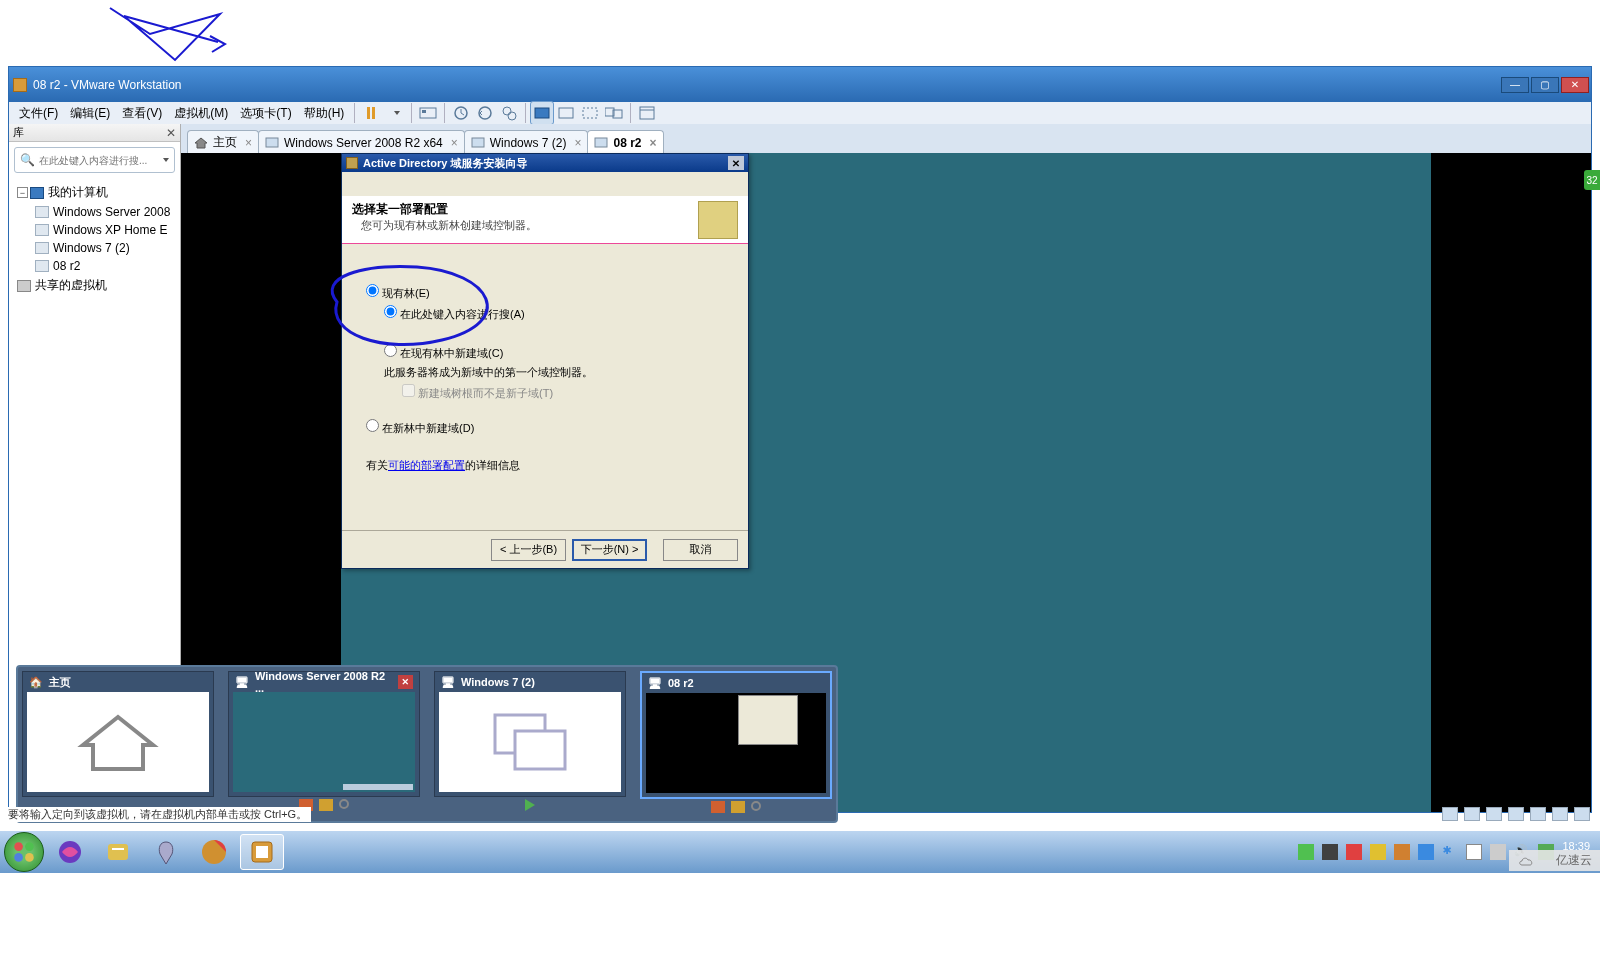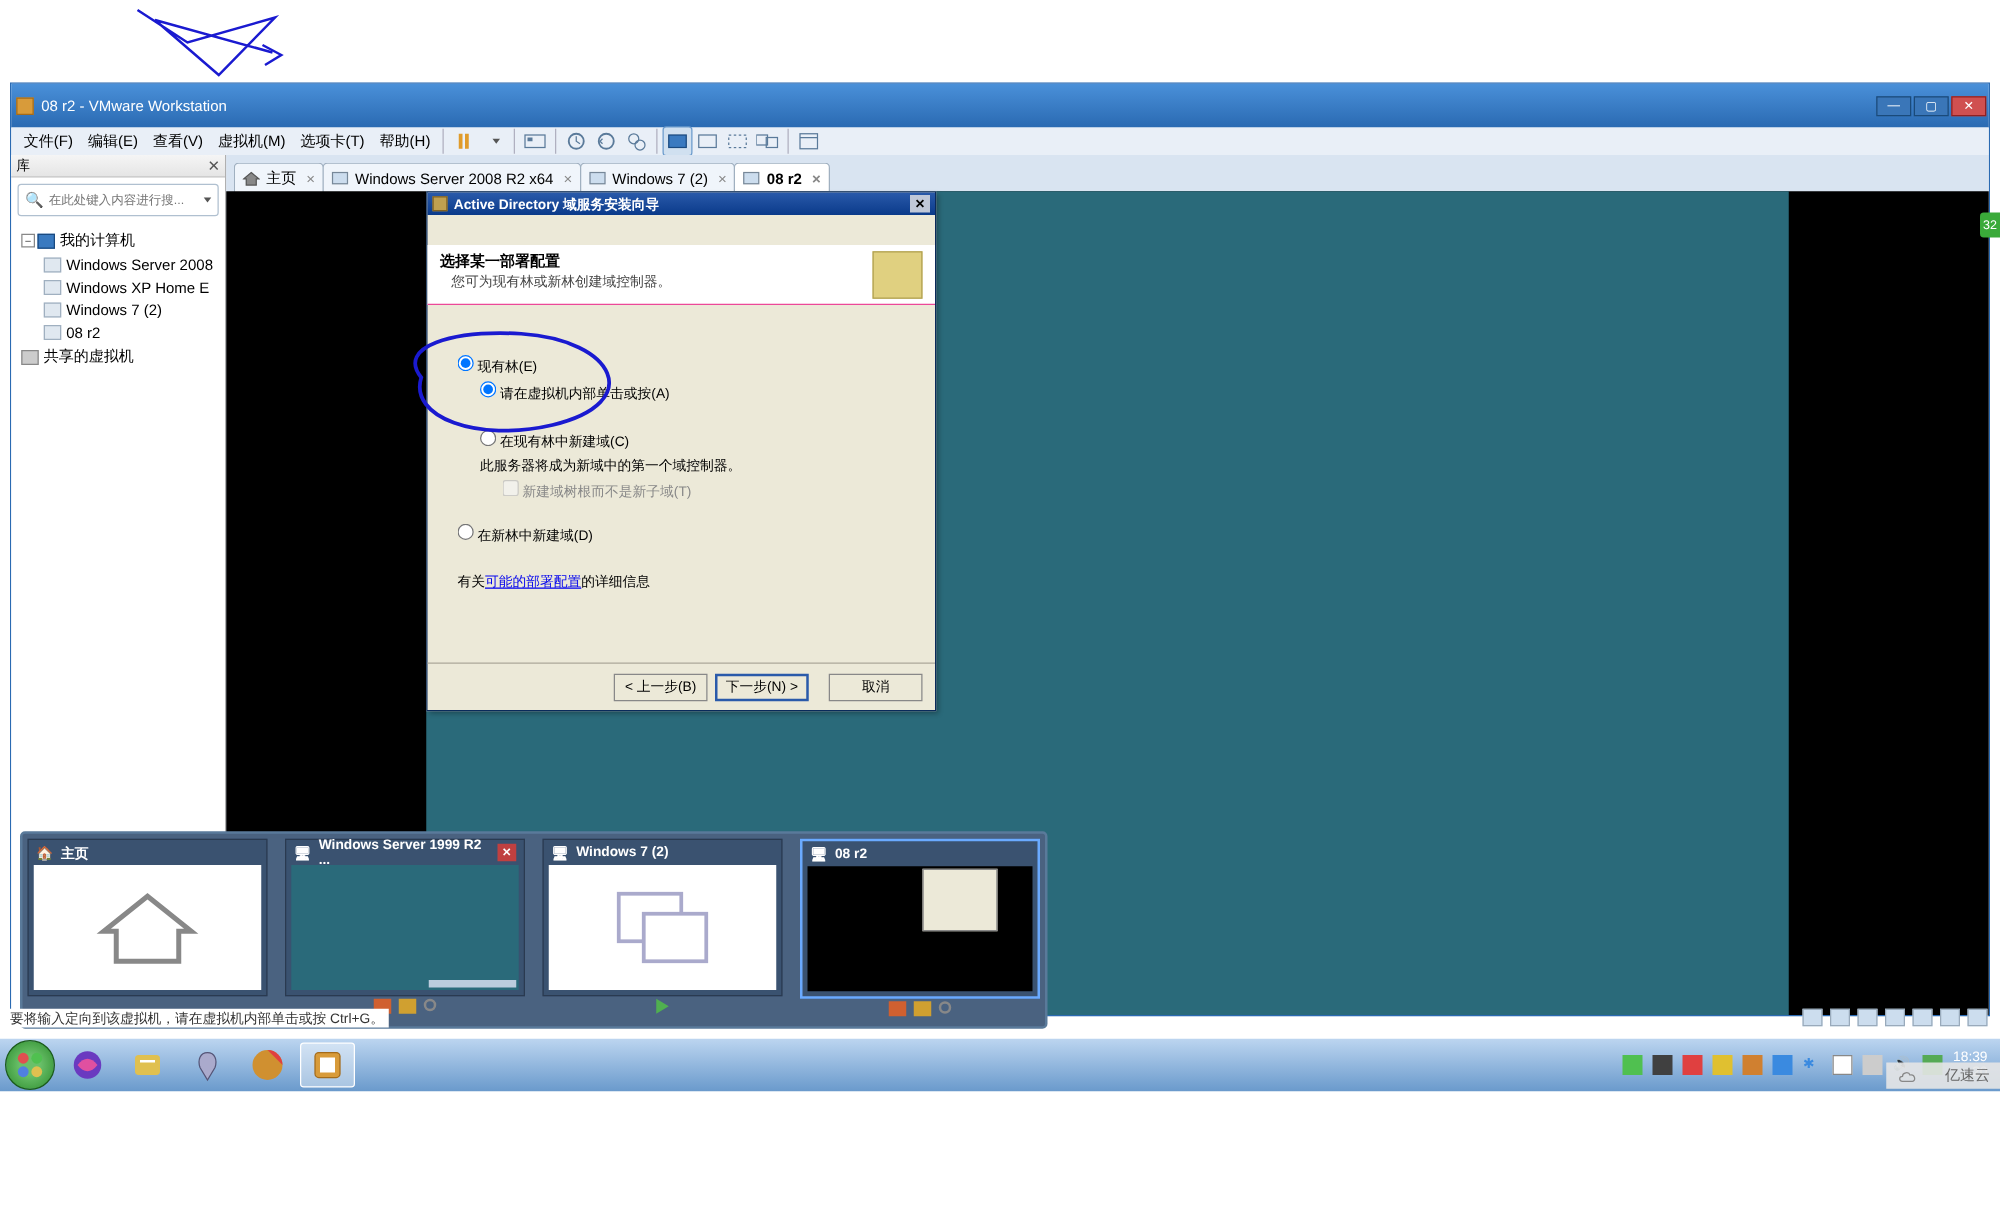--- a/index.html
+++ b/index.html
@@ -311,21 +311,21 @@
                 <div class="h1">选择某一部署配置</div>
                 <div class="h2">您可为现有林或新林创建域控制器。</div>
               </div>
               <div class="wiz-hdr-img"></div>
             </div>
             <div class="wiz-body">
               <svg class="ann-circle" style="left:-20px;top:-6px" width="200" height="100">
                 <path d="M15,40 C-5,15 40,2 95,5 C170,10 195,60 120,78 C60,92 5,72 15,40 Z" fill="none" stroke="#1a1ad0" stroke-width="3"></path>
               </svg>
               <label><input type="radio" checked="" style=""> <span>现有林(E)</span></label>
-              <label class="sub"><input type="radio" checked="" style=""> <span>请在虚拟机内部单击或按(A)</span></label>
+              <label class="sub"><input type="radio" checked="" style=""> <span>在此处键入内容进行搜(A)</span></label>
               <div style="height:14px"></div>
               <label class="sub"><input type="radio" style=""> <span>在现有林中新建域(C)</span></label>
               <div class="sub" style="font-size:11px">此服务器将成为新域中的第一个域控制器。</div>
               <label class="sub2 disabled"><input type="checkbox" disabled="" style=""> <span>新建域树根而不是新子域(T)</span></label>
               <div style="height:10px"></div>
               <label><input type="radio" style=""> <span>在新林中新建域(D)</span></label>
               <div style="height:18px"></div>
               <div>
                 <span>有关</span><span class="wiz-link">可能的部署配置</span><span>的详细信息</span>
               </div>
@@ -354,21 +354,21 @@
             <path d="M45,10 L80,38 L70,38 L70,62 L20,62 L20,38 L10,38 Z" fill="none" stroke="#888" stroke-width="4"></path>
           </svg>
         </div>
     </div>
     <div class="thumb-ctrls"></div>
   </div>
   <div>
     <div class="thumb-item">
       <div class="th-hdr">
           <span>🖥</span>
-          <span>Windows Server 1999 R2 ...</span>
+          <span>Windows Server 2008 R2 ...</span>
           <span class="th-x">✕</span>
         </div>
       <div class="th-body" style="background:#2a6a7a">
           <div style="position:relative;width:100%;height:100%">
             <div style="position:absolute;right:2px;bottom:2px;width:70px;height:6px;background:#bcd"></div>
           </div>
         </div>
     </div>
     <div class="thumb-ctrls">
         <div class="tc stop"></div>

